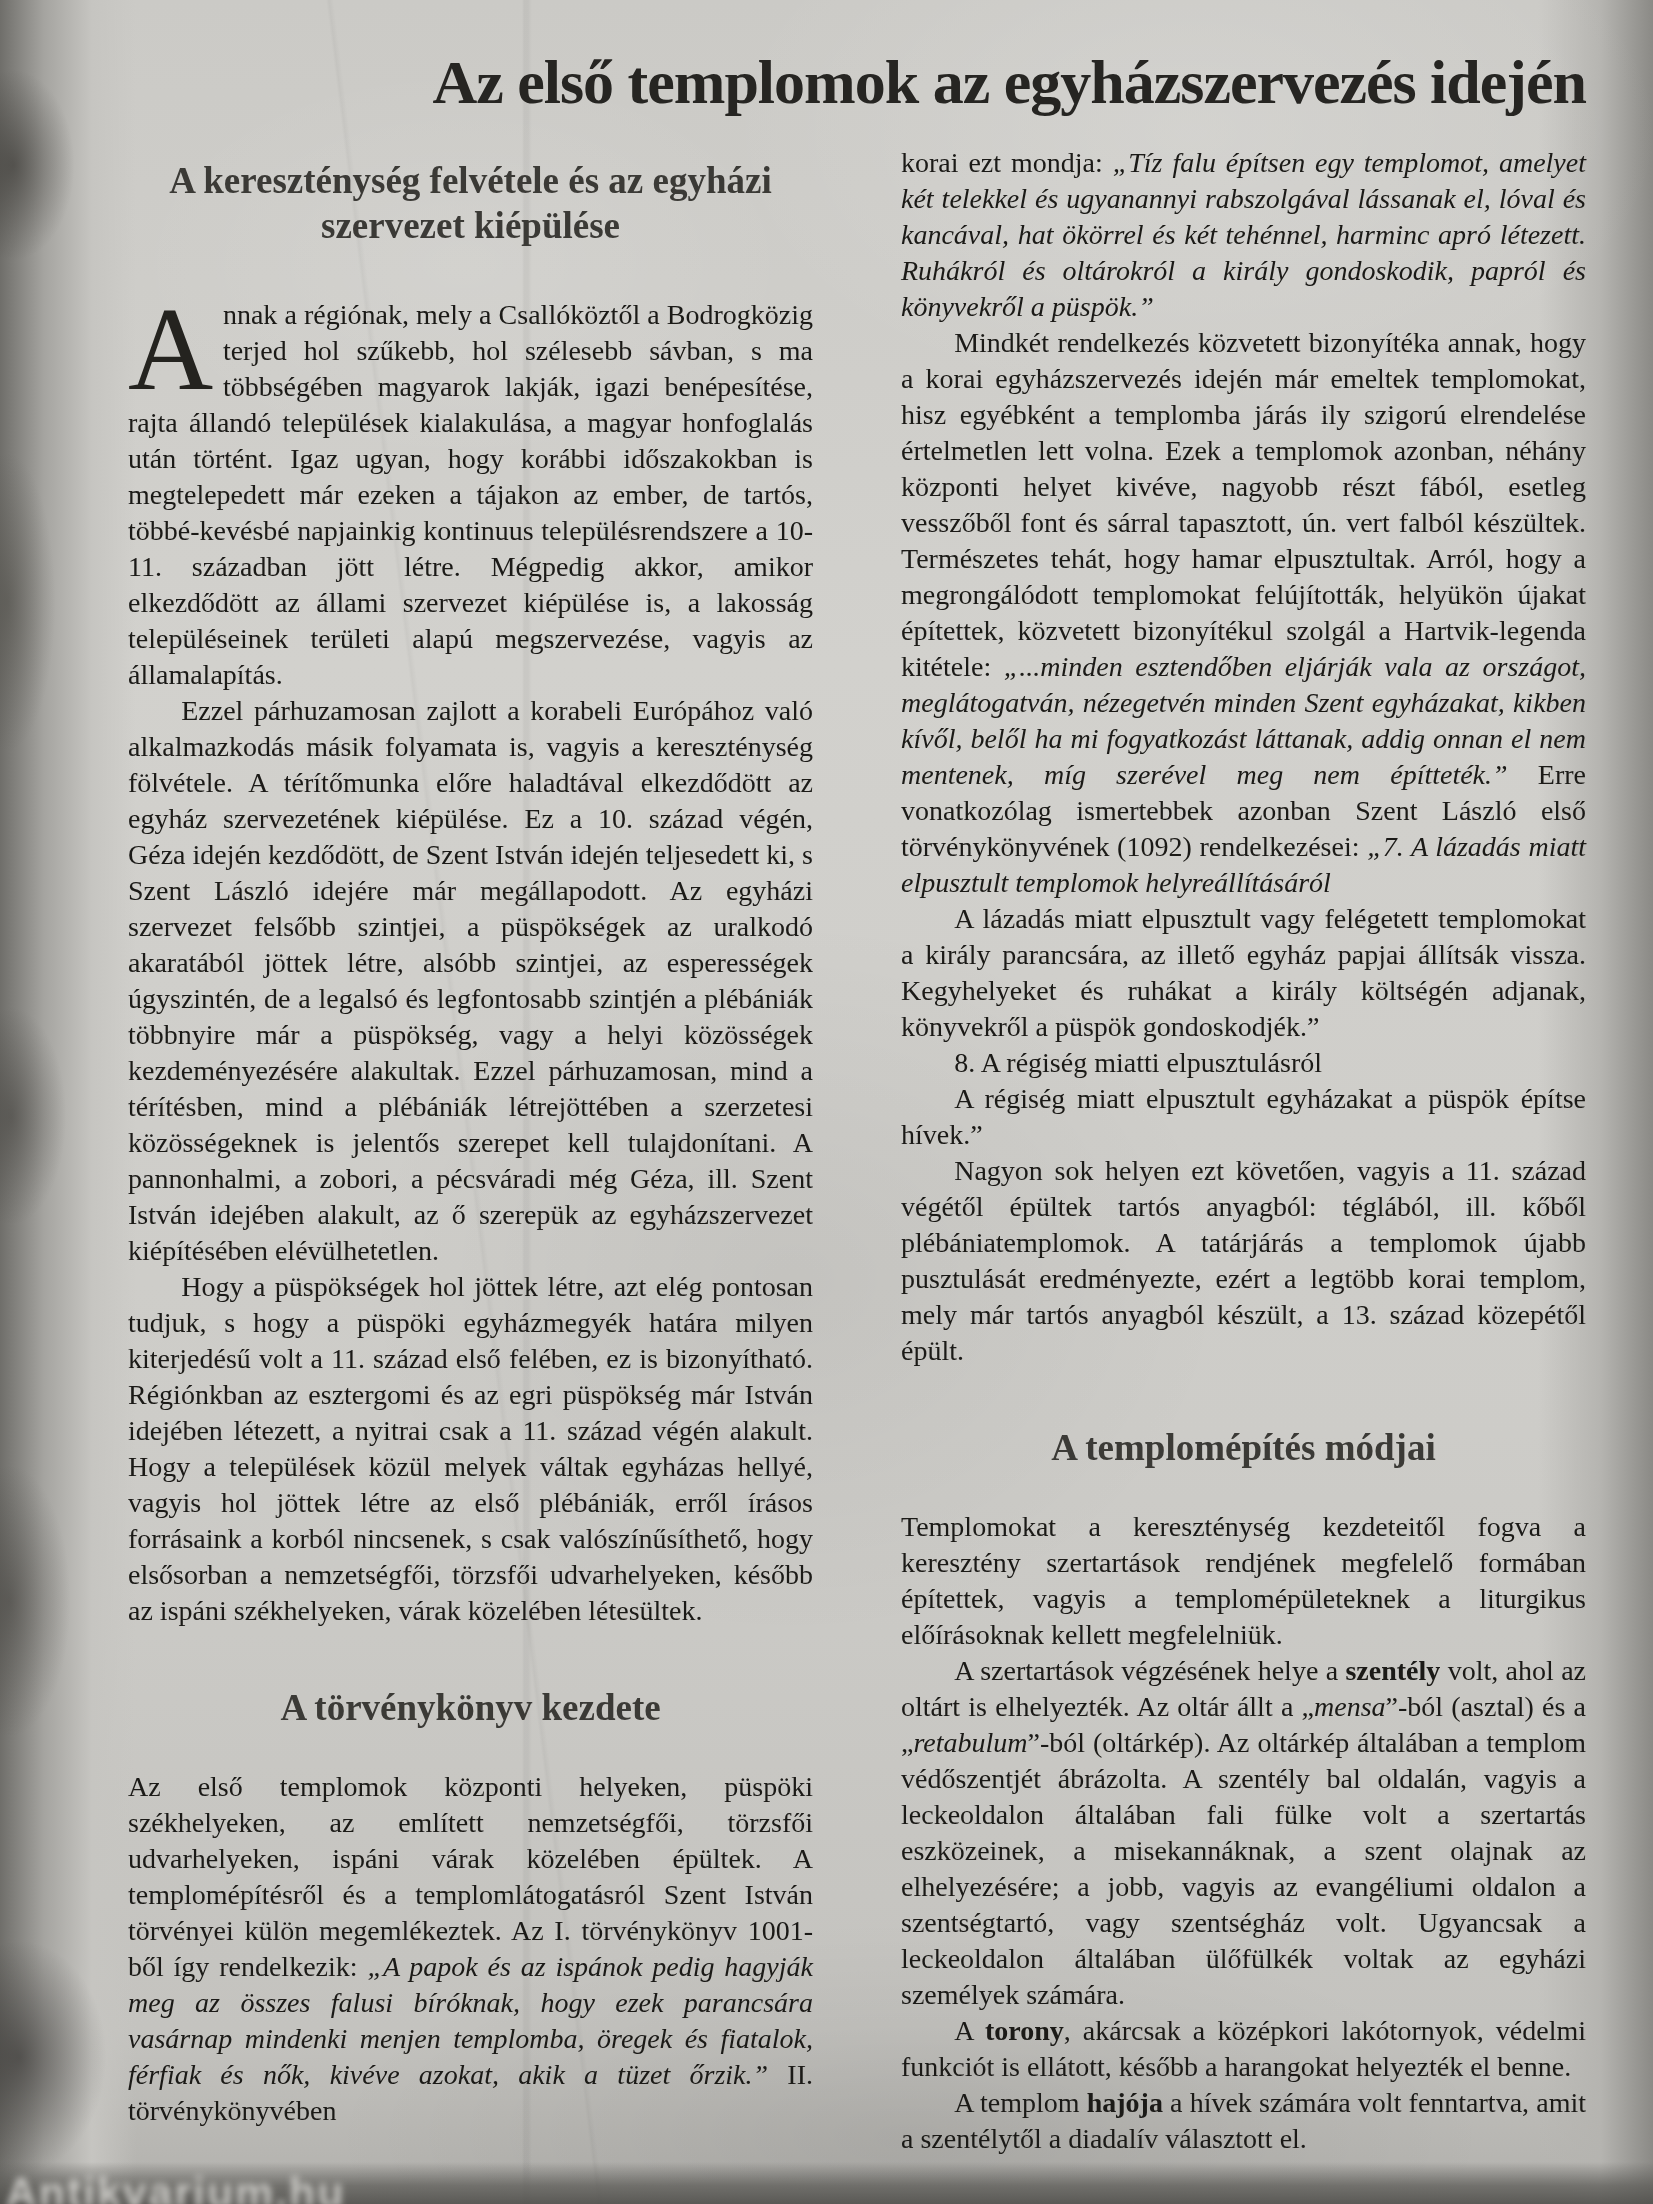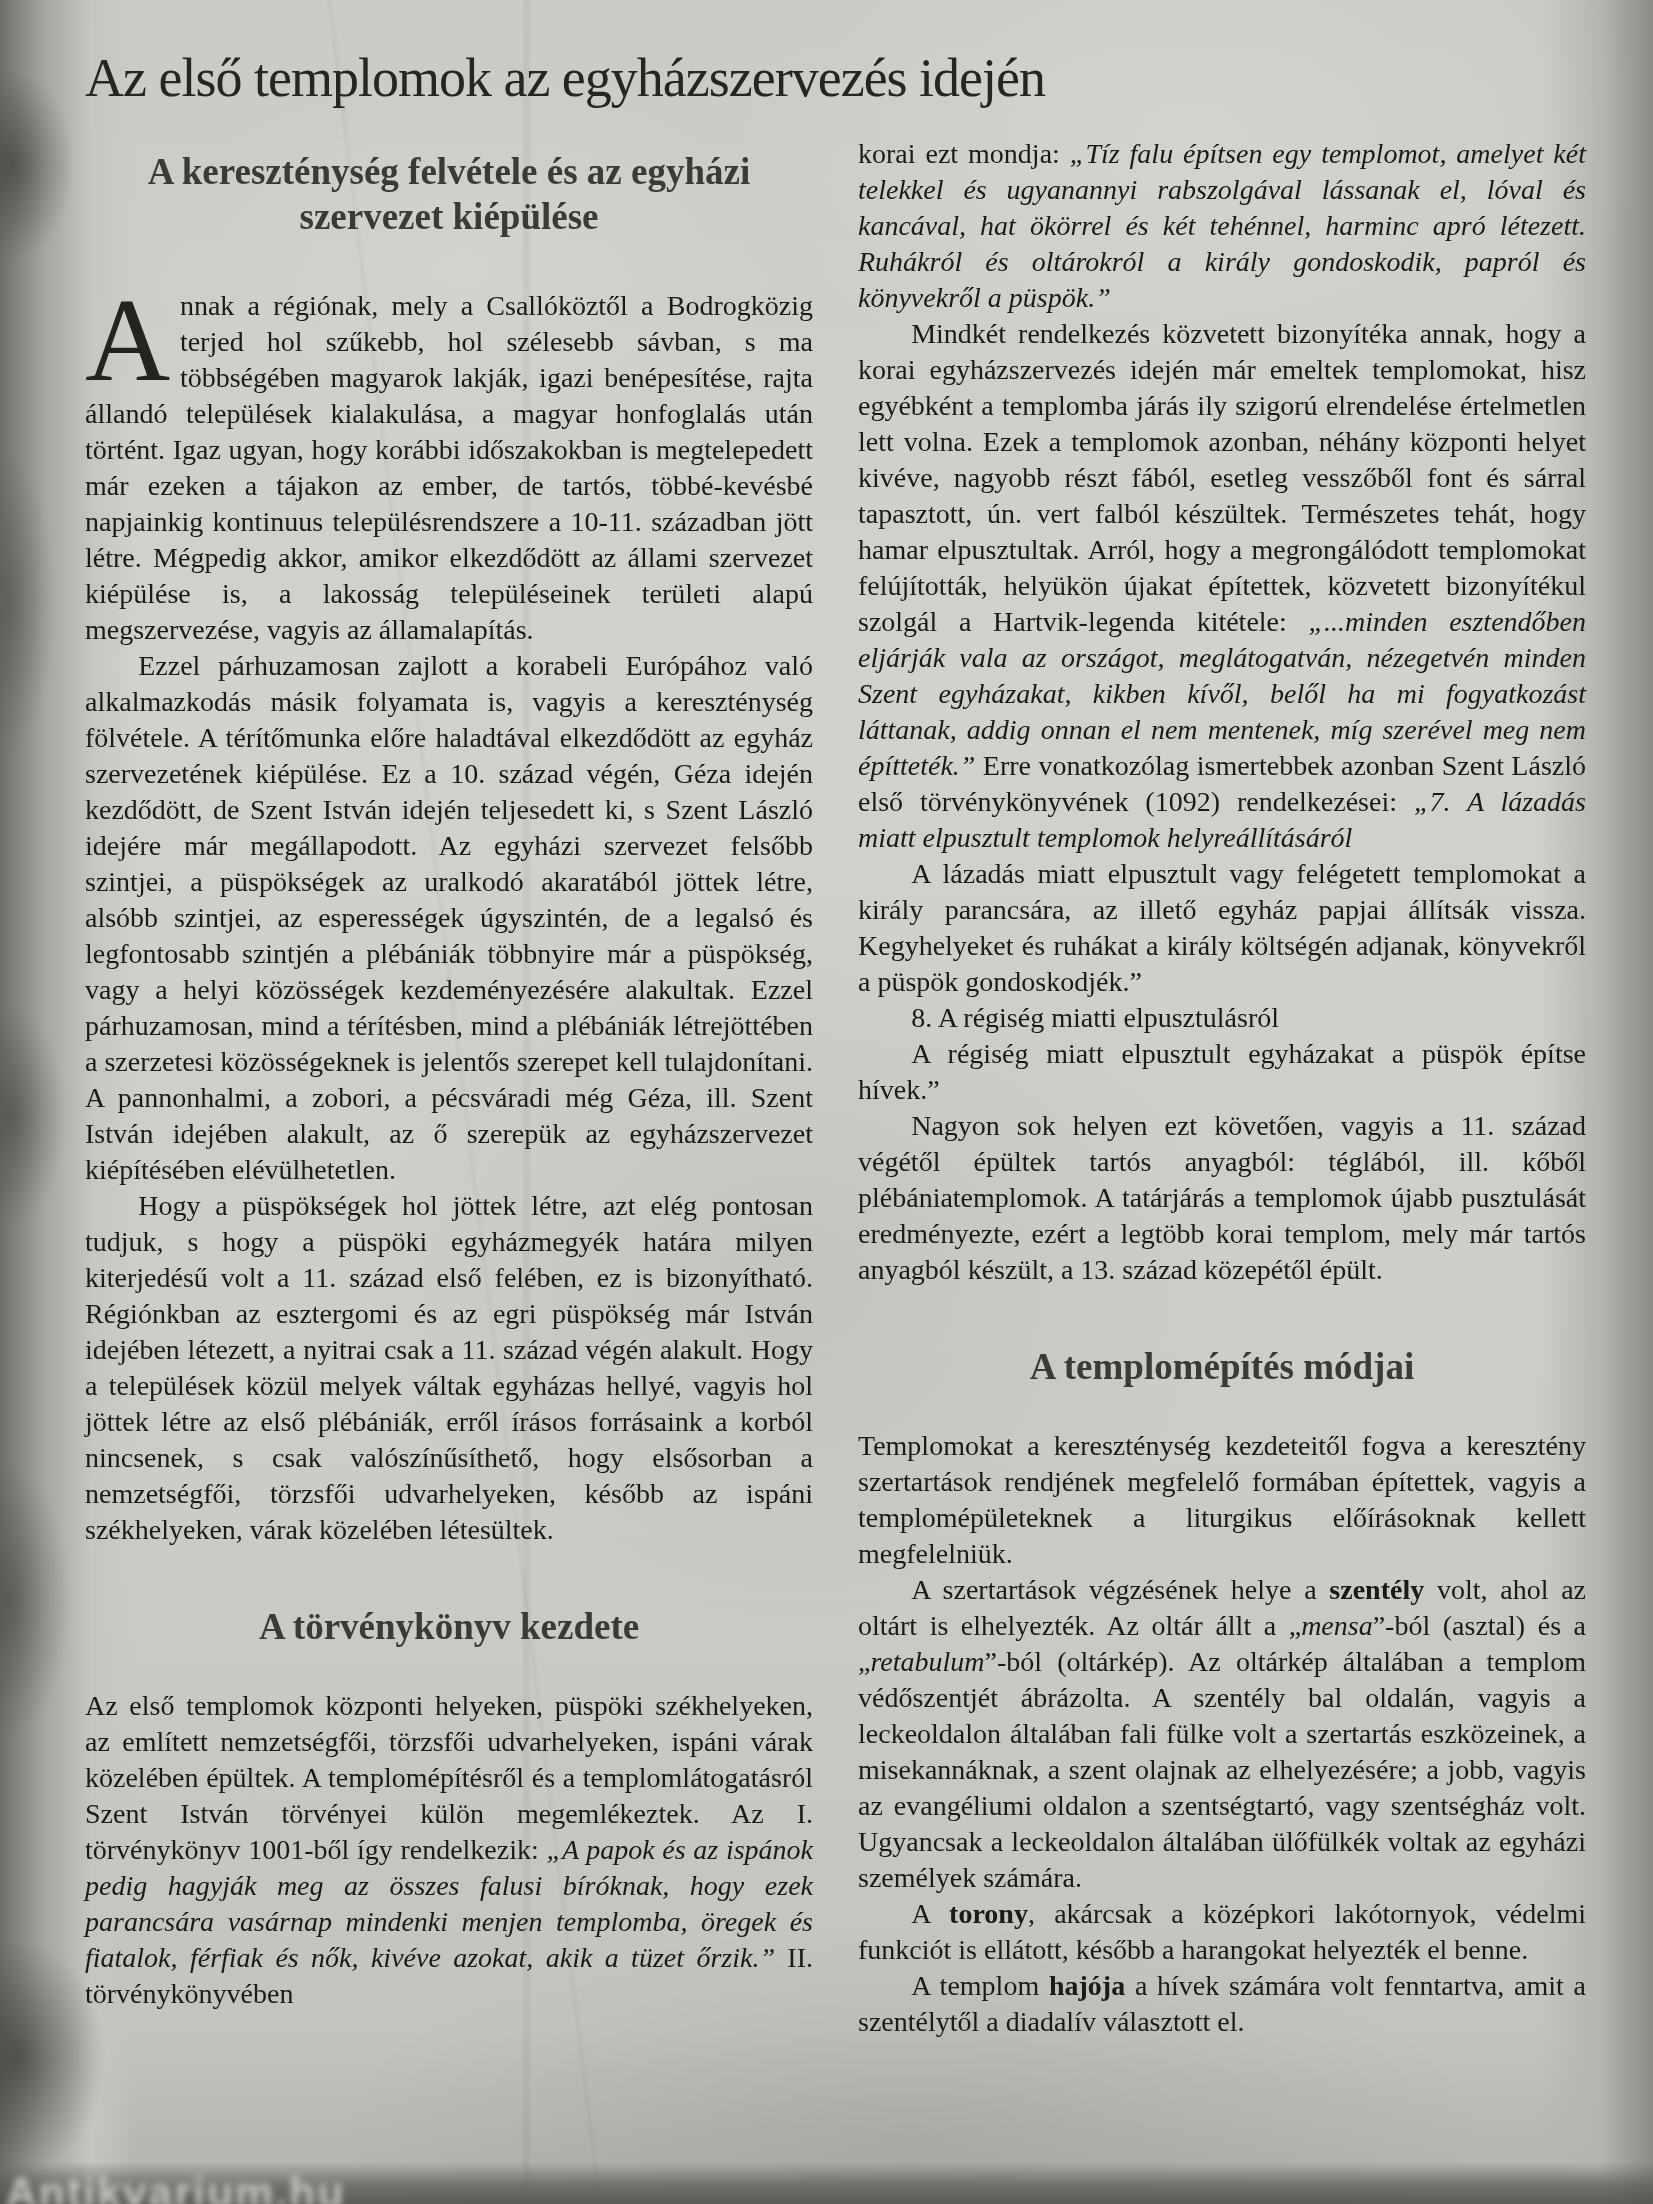--- a/index.html
+++ b/index.html
@@ -40,32 +40,32 @@
       linear-gradient(90deg, transparent 0 522px, rgba(0,0,0,.045) 524px 528px, transparent 532px),
       linear-gradient(83deg, transparent 0 31%, rgba(0,0,0,.035) 31.15%, transparent 31.4%);
     pointer-events: none;
   }
   .paper {
     position: absolute;
     left: 85px; right: 68px; top: 29px;
   }
   h1.title {
     margin: 17.5px 0 9.7px 0;
-    text-align: left;
-    font-size: 54px;
-    font-weight: 400;
+    text-align: right;
+    font-size: 62px;
+    font-weight: 700;
     letter-spacing: -1px;
     color: #262522;
   }
   .columns {
     display: flex;
     gap: 45px;
     margin-top: 27px;
   }
-  .col { flex: 1 1 0; }
+  .col { flex: 1 1 0; margin-left: 43px; }
   h2.section {
     text-align: center;
     font-size: 37px;
     font-weight: 700;
     color: #3b3a36;
     margin: 13.6px 39px 19.4px 39px;
     line-height: 1.22;
   }
   h2.mid { margin-top: 56px; margin-bottom: 39px; }
   p {

